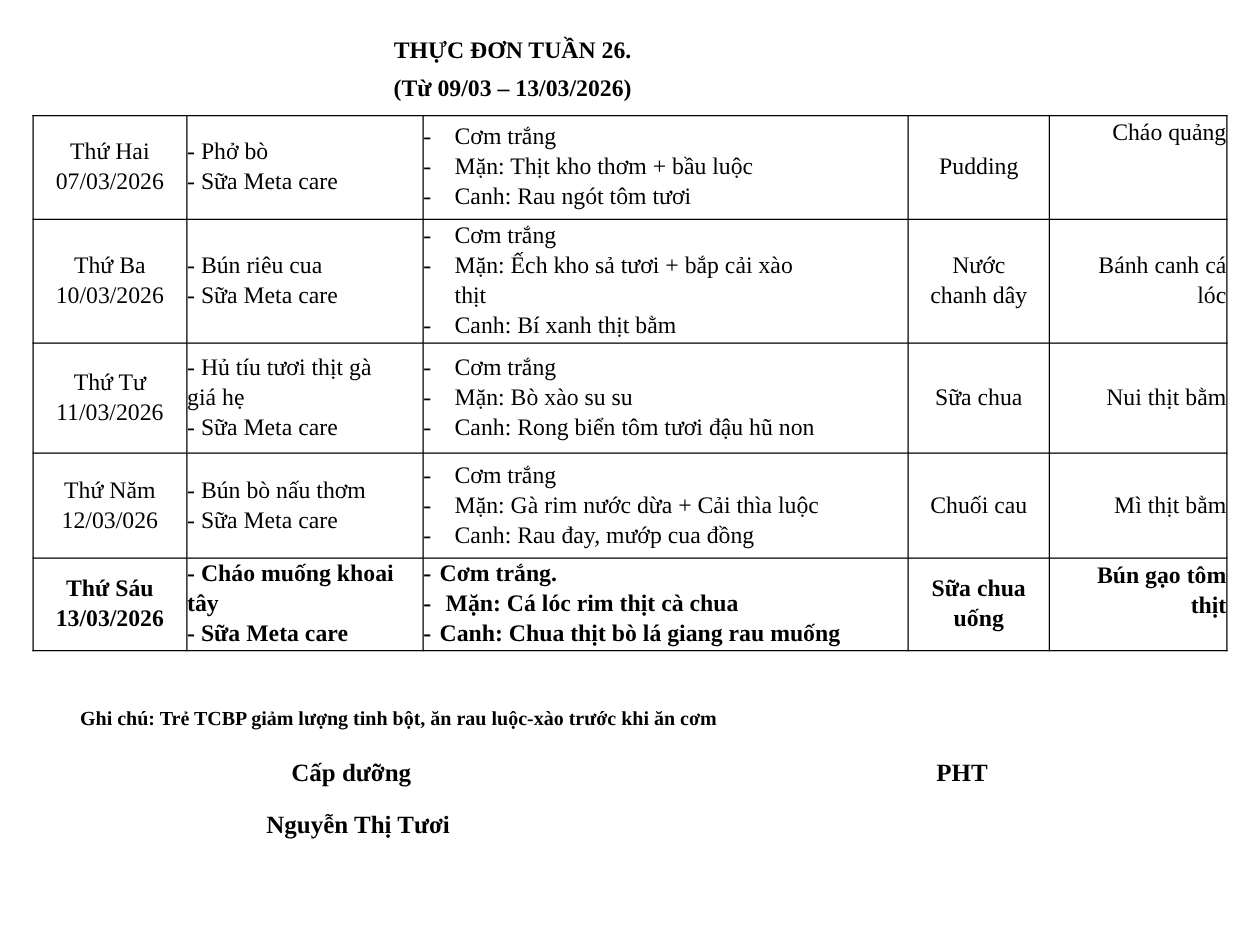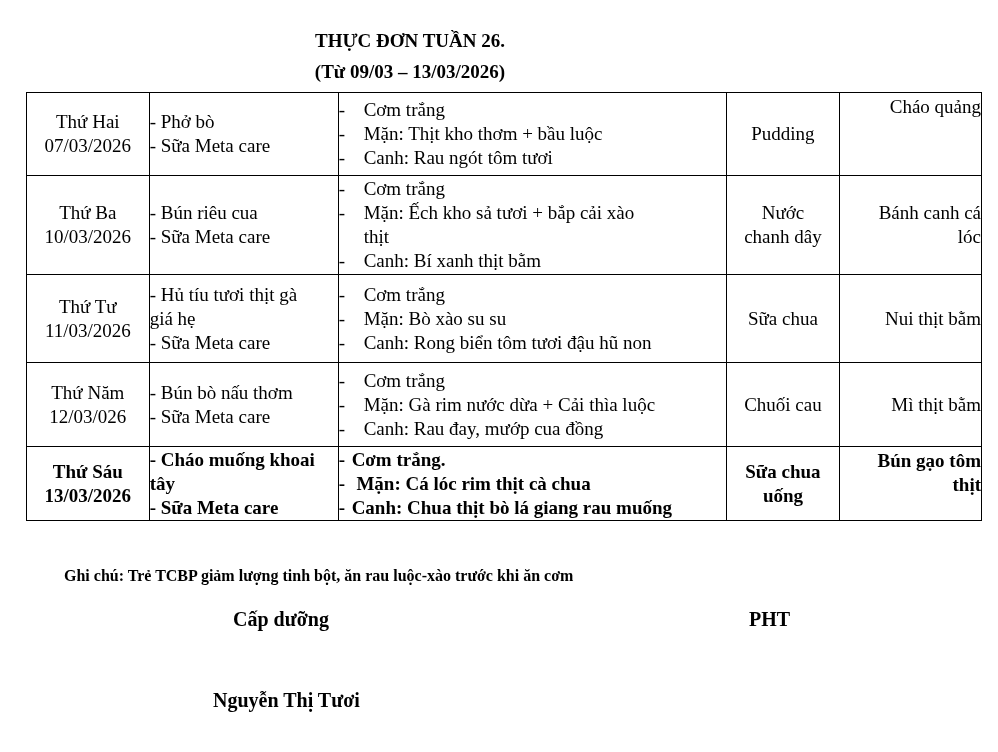--- a/index.html
+++ b/index.html
@@ -39,21 +39,21 @@
   .line { display: block; white-space: nowrap; }
   .bul { display: inline-block; width: 25px; }
   .bul2 { display: inline-block; width: 13px; }
   .cont { padding-left: 25px; }
   .note {
     position: absolute; left: 64px; top: 565px; font-weight: bold; font-size: 16px; line-height: 22px;
   }
   .sig { position: absolute; font-weight: bold; font-size: 20px; line-height: 22px; }
   #sig-left { left: 233px; top: 608px; }
   #sig-right { left: 712px; top: 608px; margin-left: 37px; }
-  #sig-name { left: 213px; top: 689px; }
+  #sig-name { left: 213px; top: 649px; }
 </style>
 </head>
 <body>
 
 <div class="title" id="t1">THỰC ĐƠN TUẦN 26.</div>
 <div class="title" id="t2">(Từ 09/03 – 13/03/2026)</div>
 
 <table class="menu">
   <colgroup>
     <col class="c-day">

